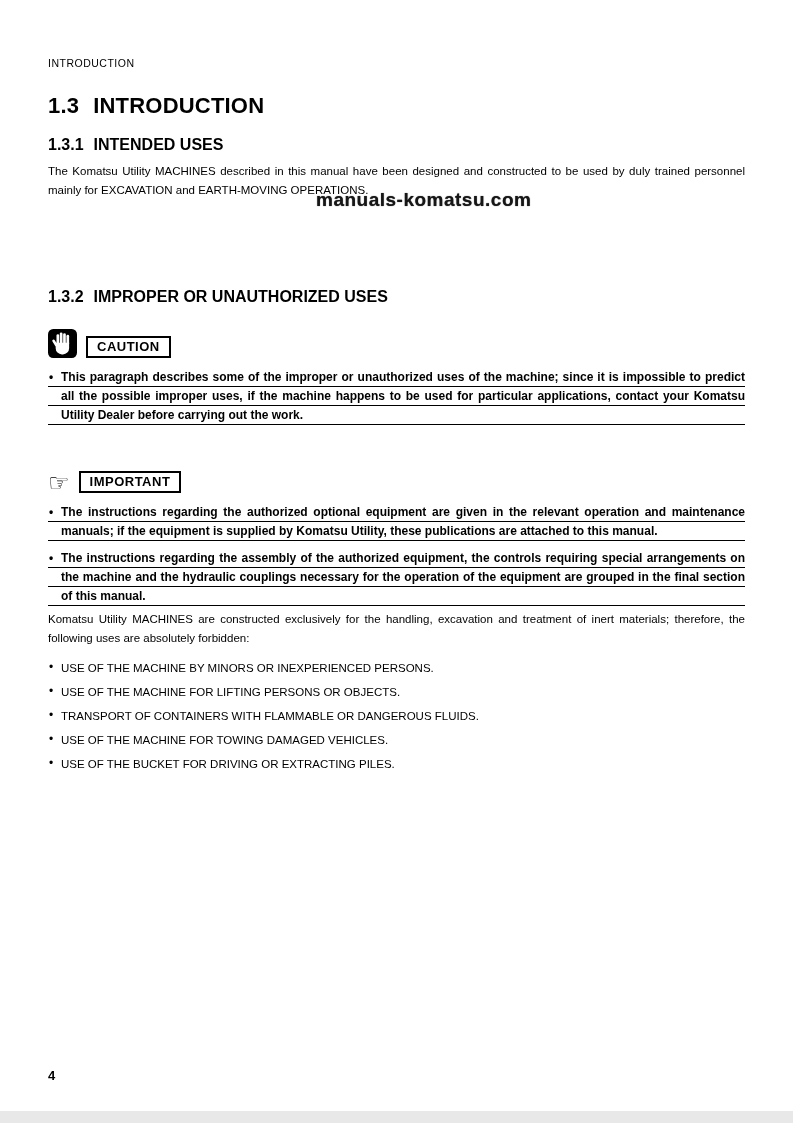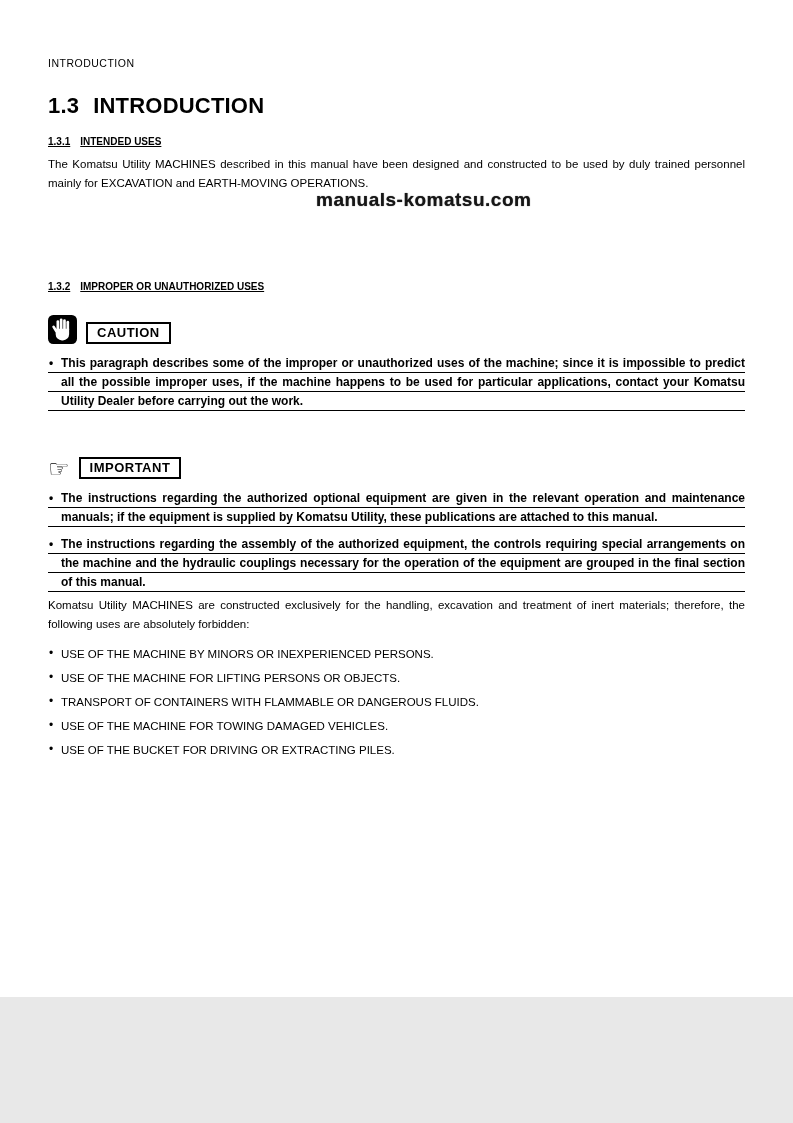--- a/index.html
+++ b/index.html
@@ -3,21 +3,21 @@
 <meta charset="utf-8">
 <style>
   html, body {
     margin: 0;
     padding: 0;
     background: #e8e8e8;
   }
   .page {
     position: relative;
     width: 793px;
-    height: 997px;
+    height: 1111px;
     margin: 0 auto;
     background: #ffffff;
     font-family: "Liberation Sans", "DejaVu Sans", sans-serif;
     color: #000;
     box-sizing: border-box;
     padding: 57px 48px 0 48px;
     overflow: hidden;
   }
   .doc-header {
     font-size: 10.5px;
@@ -26,23 +26,22 @@
   }
   .h1 {
     margin-top: 24px;
     font-size: 22px;
     font-weight: bold;
     letter-spacing: 0.2px;
   }
   .h1 .num { margin-right: 14px; }
   .h2 {
     margin-top: 17px;
-    font-size: 10px;
+    font-size: 16px;
     font-weight: bold;
-    text-decoration: underline;
   }
   .h2 .num { margin-right: 10px; }
   .body-p {
     margin-top: 8px;
     font-size: 11.5px;
     line-height: 19px;
     text-align: justify;
   }
   .body-p + .body-p { margin-top: 6px; }
 

